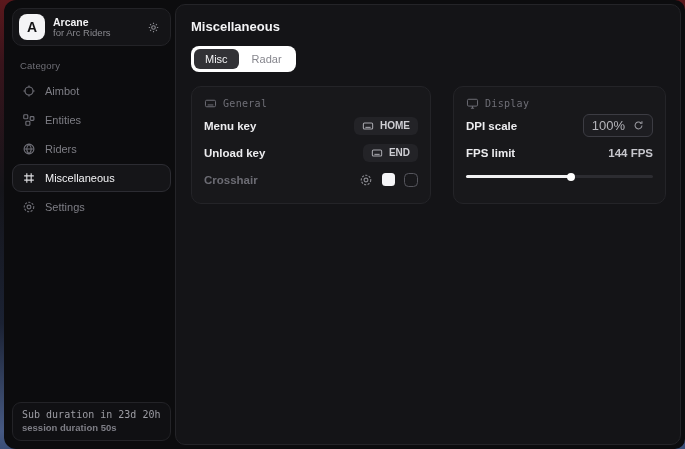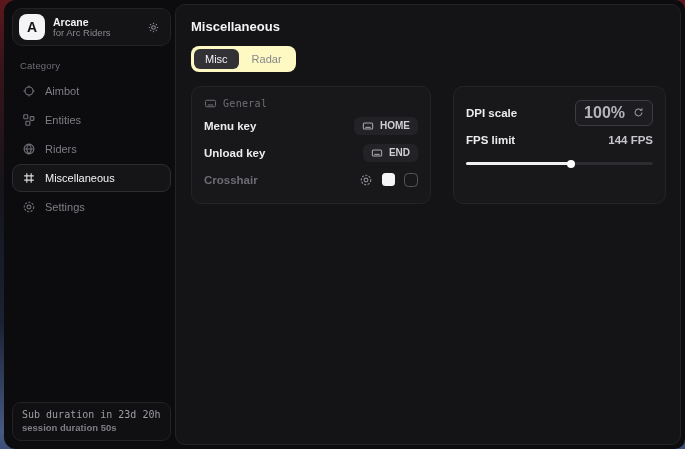--- a/index.html
+++ b/index.html
@@ -43,21 +43,21 @@
     padding:6px 9px 7px 9px;
   }
   .side-footer .l1 { font-family:"DejaVu Sans Mono", monospace; font-size:10px; color:#9d9da4; }
   .side-footer .l2 { font-size:9.5px; color:#7e7e86; font-weight:bold; margin-top:2px; }
   
   .main {
     flex:1; margin:4px 4px 4px 0; background:#141417; border:1px solid #242428;
     border-radius:10px; padding:14px 14px 14px 15px;
   }
   .page-title { font-size:13px; font-weight:bold; color:#f4f4f6; margin-bottom:12px; }
-  .tabs { display:inline-flex; background:#fef9c3; border-radius:8px; padding:3px; gap:2px; margin-bottom:14px;justify-content:center; }
+  .tabs { display:inline-flex; background:#ffffff; border-radius:8px; padding:3px; gap:2px; margin-bottom:14px;justify-content:center; }
   .tab { font-size:11px; color:#86868d; padding:4px 11px; border-radius:6px; cursor:pointer; }
   .tab.active { background:#323236; color:#f2f2f4; }
   .cards { display:flex; gap:22px; }
   .card {
     background:#18181b; border:1px solid #242428; border-radius:10px; padding:10px 12px 12px 12px;
   }
   .card-general { flex:0 0 240px; }
   .card-display { flex:1; }
   .card-head { display:flex; align-items:center; gap:6px; color:#6f6f77; margin-bottom:4px; }
   .card-head .label { font-family:"DejaVu Sans Mono", monospace; font-size:10px; letter-spacing:.3px; }
@@ -70,21 +70,21 @@
   }
   .keybind .icon { color:#a8a8ae; }
   .cross-controls { display:inline-flex; align-items:center; gap:9px; }
   .swatch { width:13px; height:13px; border-radius:3.5px; background:#f5f5f7; cursor:pointer; }
   .checkbox { width:14px; height:14px; border-radius:4.5px; border:1.5px solid #55555c; background:transparent; cursor:pointer; }
   .gear-btn { color:#8a8a90; cursor:pointer; }
   .stepper {
     display:inline-flex; align-items:center; gap:8px; border:1px solid #3c3c43; background:#1d1d21;
     border-radius:6px; padding:3px 8px; cursor:pointer;
   }
-  .stepper .val { font-size:16px; color:#b4b4ba; font-weight:bold; }
+  .stepper .val { font-size:13px; color:#b4b4ba; font-weight:normal; }
   .stepper .icon { color:#9a9aa1; }
   .fps-value { font-size:11.5px; font-weight:bold; color:#c6c6cc; }
   .slider { position:relative; height:14px; margin-top:5px; cursor:pointer; }
   .slider .track { position:absolute; top:6px; left:0; right:0; height:3px; border-radius:2px; background:#2c2c31; }
   .slider .fill { position:absolute; top:6px; left:0; height:3px; border-radius:2px; background:#f1f1f3; }
   .slider .thumb {
     position:absolute; top:3.5px; width:8px; height:8px; border-radius:50%;
     background:#ffffff; transform:translateX(-4px);
   }
 </style>
@@ -229,20 +229,29 @@
                 <circle cx="8" cy="8" r="5.4" stroke-dasharray="2.4 1.6"></circle>
               </svg>
             </span>
             <span class="swatch"></span>
             <span class="checkbox"></span>
           </span>
         </div>
       </div>
 
       <div class="card card-display">
+        <div class="card-head">
+          <span class="icon">
+            <svg width="13" height="13" viewBox="0 0 16 16" fill="none" stroke="currentColor" stroke-width="1.2">
+              <rect x="1.8" y="2.8" width="12.4" height="8.4" rx="1.5"></rect>
+              <path d="M6 13.8h4M8 11.2v2.6"></path>
+            </svg>
+          </span>
+          <span class="label">Display</span>
+        </div>
 
         <div class="row">
           <span class="row-label">DPI scale</span>
           <span class="stepper">
             <span class="val">100%</span>
             <span class="icon">
               <svg width="11" height="11" viewBox="0 0 16 16" fill="none" stroke="currentColor" stroke-width="1.5">
                 <path d="M13 8a5 5 0 1 1-1.5-3.6"></path>
                 <path d="M13 1.8v3h-3"></path>
               </svg>

